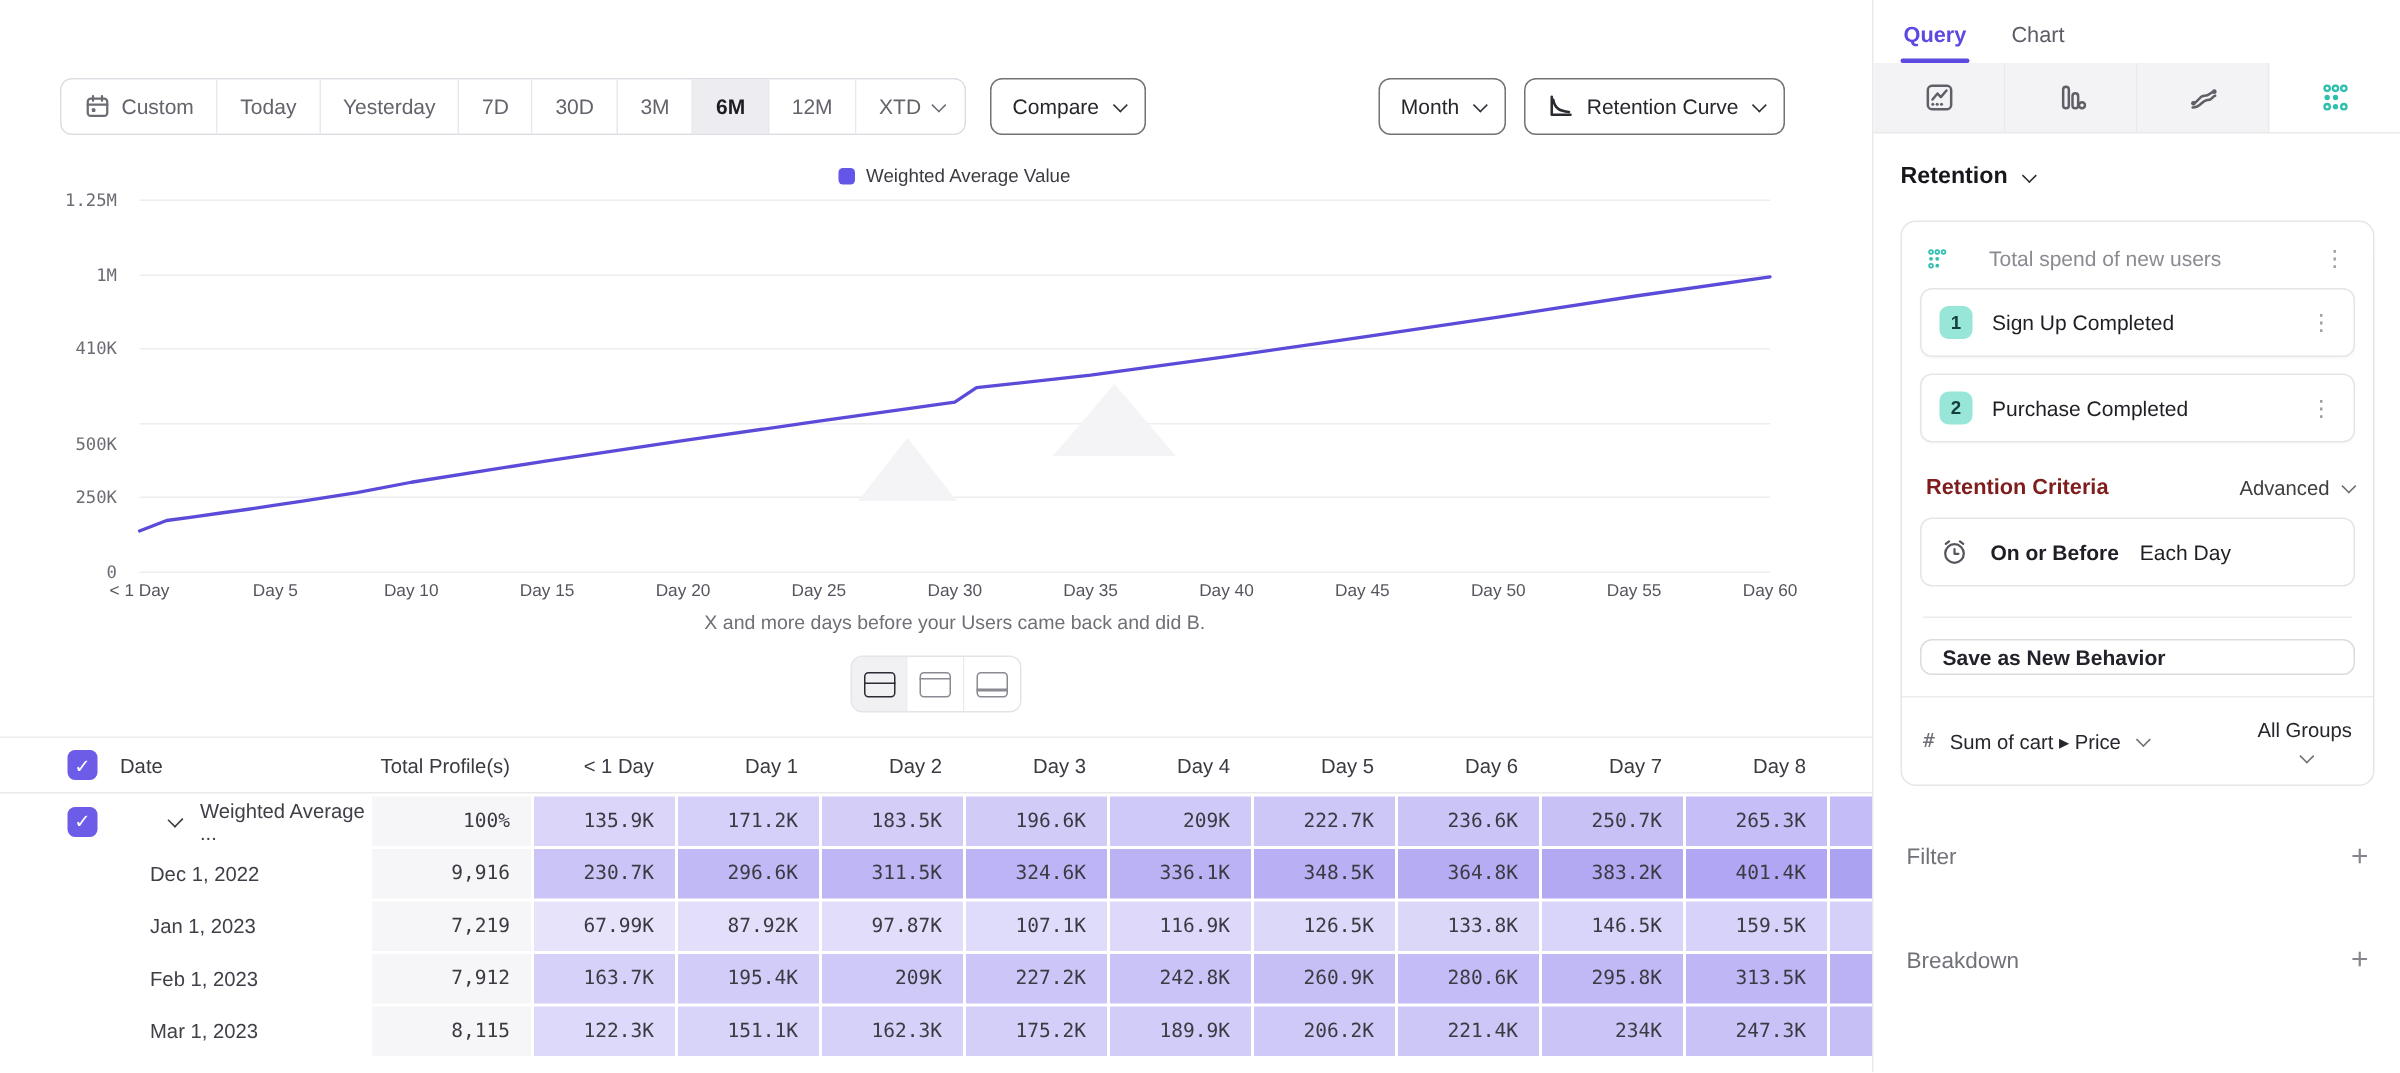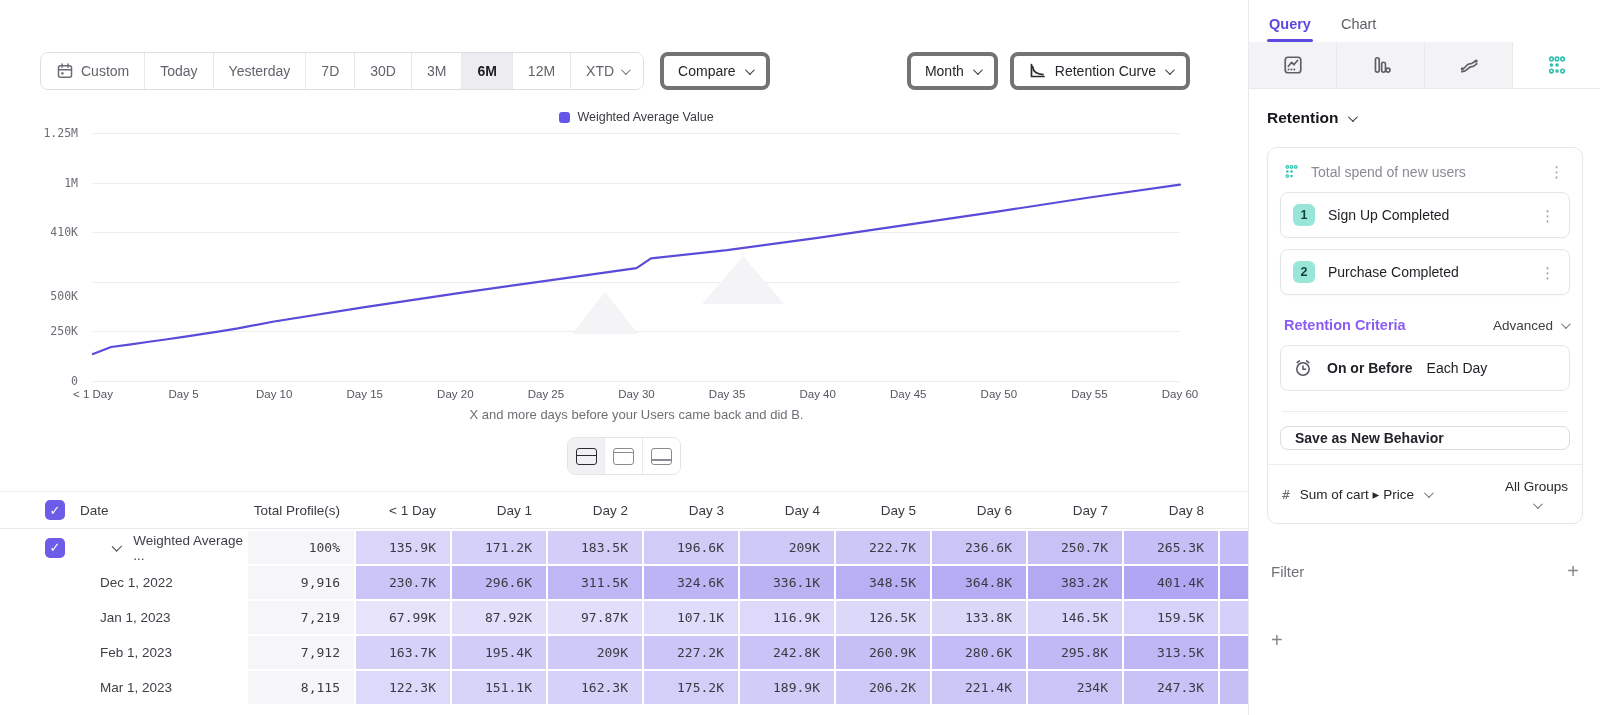--- a/index.html
+++ b/index.html
@@ -8,21 +8,21 @@
   .app { width:1600px; height:715px; display:flex; overflow:hidden; background:#fff; }
   .main { width:1248px; flex:0 0 1248px; position:relative; }
   .mono { font-family:"DejaVu Sans Mono", monospace; }
 
   
   .toolbar { margin:52px 58px 0 40px; display:flex; align-items:center; height:38px; }
   .seg { display:flex; align-items:stretch; border:1px solid #dcdce2; border-radius:8px; background:#fff; height:38px; overflow:hidden; }
   .seg-item { display:flex; align-items:center; gap:7px; padding:0 15px; font-size:14px; color:#63636c; border-right:1px solid #e7e7ec; cursor:pointer; white-space:nowrap; background:#fff; }
   .seg-item:last-child { border-right:none; }
   .seg-item.selected { background:#ededf1; color:#1d1d24; font-weight:700; }
-  .btn { display:flex; align-items:center; gap:9px; border:4px solid #737373; border-radius:8px; background:#fff; height:38px; padding:4px 14px; font-size:14px; color:#26262c; cursor:pointer; white-space:nowrap;text-align:center; }
+  .btn { display:flex; align-items:center; gap:9px; border:1px solid #737373; border-radius:8px; background:#fff; height:38px; padding:4px 14px; font-size:14px; color:#26262c; cursor:pointer; white-space:nowrap;text-align:center; }
   .compare { margin-left:16px; }
   .tspacer { flex:1; }
   .month { margin-right:12px; }
   .chev { width:7px; height:7px; border-right:1.6px solid #6d6d76; border-bottom:1.6px solid #6d6d76; transform:rotate(45deg) translateY(-2px); display:inline-block; flex:0 0 auto; }
   .chev.dark { border-color:#2a2a31; }
   .icon16 { width:18px; height:18px; display:inline-block; flex:0 0 auto; }
 
   
   .legend-row { margin:20px 0 0 93px; width:1087px; display:flex; justify-content:center; align-items:center; gap:7px; }
   .legend-swatch { width:11px; height:11px; border-radius:3px; background:#6456e8; }
@@ -66,28 +66,28 @@
   .tab { font-size:14.5px; color:#5d5d66; padding-bottom:10px; position:relative; cursor:pointer; }
   .tab.active { color:#5b49e0; font-weight:700; }
   .tab.active::after { content:""; position:absolute; left:-2px; right:-2px; bottom:0; height:3px; border-radius:2px; background:#5b49e0; }
   .icon-tabs { display:flex; border-bottom:1px solid #e9e9ec; }
   .icon-tab { width:88px; height:46px; display:flex; align-items:center; justify-content:center; background:#f3f3f5; border-right:1px solid #e9e9ec; cursor:pointer; }
   .icon-tab.active { background:#fff; border-right:none; }
   .icon-tab svg { width:20px; height:20px; }
   .panel-body { padding:20px 18px 0 18px; overflow:hidden; }
   .ret-header { display:flex; align-items:center; gap:10px; font-size:15.5px; font-weight:700; color:#17171d; cursor:pointer; }
   .metric-card { margin-top:20px; border:1px solid #e6e6ea; border-radius:10px; padding:12px; background:#fff; }
-  .card-title { display:flex; align-items:flex-start; gap:12px; padding:4px 2px 12px 4px; }
+  .card-title { display:flex; align-items:center; gap:27px; padding:4px 2px 12px 4px; }
   .card-title .t { font-size:14px; color:#8a8a92; flex:1; }
   .kebab { color:#9a9aa2; font-size:15px; cursor:pointer; line-height:1; padding:0 4px; }
   .step-card { display:flex; align-items:center; gap:13px; border:1px solid #e5e5e8; border-radius:8px; height:46px; padding:0 10px 0 12px; margin-bottom:11px; box-shadow:0 1px 2px rgba(20,20,40,0.03); cursor:pointer; }
   .badge { width:22px; height:22px; border-radius:6px; background:#97e6d7; color:#143f38; font-size:12.5px; font-weight:700; display:flex; align-items:center; justify-content:center; }
   .step-label { flex:1; font-size:14px; color:#1e1e25; }
   .criteria-head { display:flex; align-items:center; margin:22px 2px 12px 4px; }
-  .criteria-head .t { font-size:14.5px; font-weight:700; color:#8b5cf6; flex:1; }
+  .criteria-head .t { font-size:14.5px; font-weight:700; color:#7f1d1d; flex:1; }
   .adv { display:flex; align-items:center; gap:8px; font-size:13.5px; color:#404040; cursor:pointer; }
   .criteria-card { display:flex; align-items:center; gap:14px; border:1px solid #e5e5e8; border-radius:8px; height:46px; padding:0 12px; cursor:pointer; }
   .crit-on { font-size:14px; font-weight:700; color:#1e1e25; }
   .crit-win { font-size:14px; color:#1e1e25; }
   .divider { height:1px; background:#ececef; margin:20px 2px 14px 2px; }
   .save-btn { border:1px solid #dcdce0; border-radius:8px; height:24px; display:flex; align-items:center; padding:0 14px; font-size:14px; font-weight:700; color:#22222a; cursor:pointer; background:#fff; }
   .measure-row { display:flex; align-items:center; gap:10px; margin:14px -12px -12px -12px; padding:14px 14px; border-top:1px solid #ececef; cursor:pointer; }
   .hash { font-size:13px; color:#6d6d76; }
   .measure-label { font-size:13.5px; color:#26262d; }
   .groups { margin-left:auto; display:flex; align-items:center; gap:8px; font-size:13.5px; color:#26262d; cursor:pointer;flex-direction:column; }
@@ -427,17 +427,18 @@
             <span class="chev"></span>
           </span>
         </div>
       </div>
 
       <div class="addable">
         <span class="t">Filter</span>
         <span class="plus">+</span>
       </div>
       <div class="addable" style="margin-top:46px">
+        <span class="t">Breakdown</span>
         <span class="plus">+</span>
       </div>
     </div>
   </div>
 </div>
 
 </body></html>

